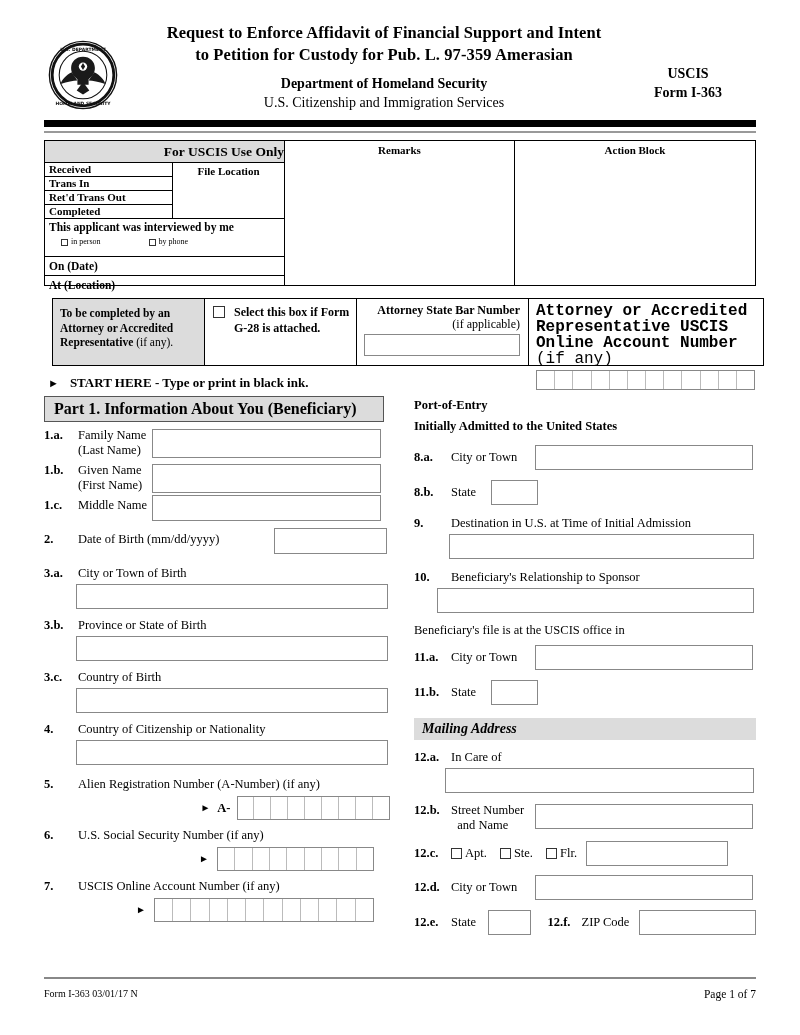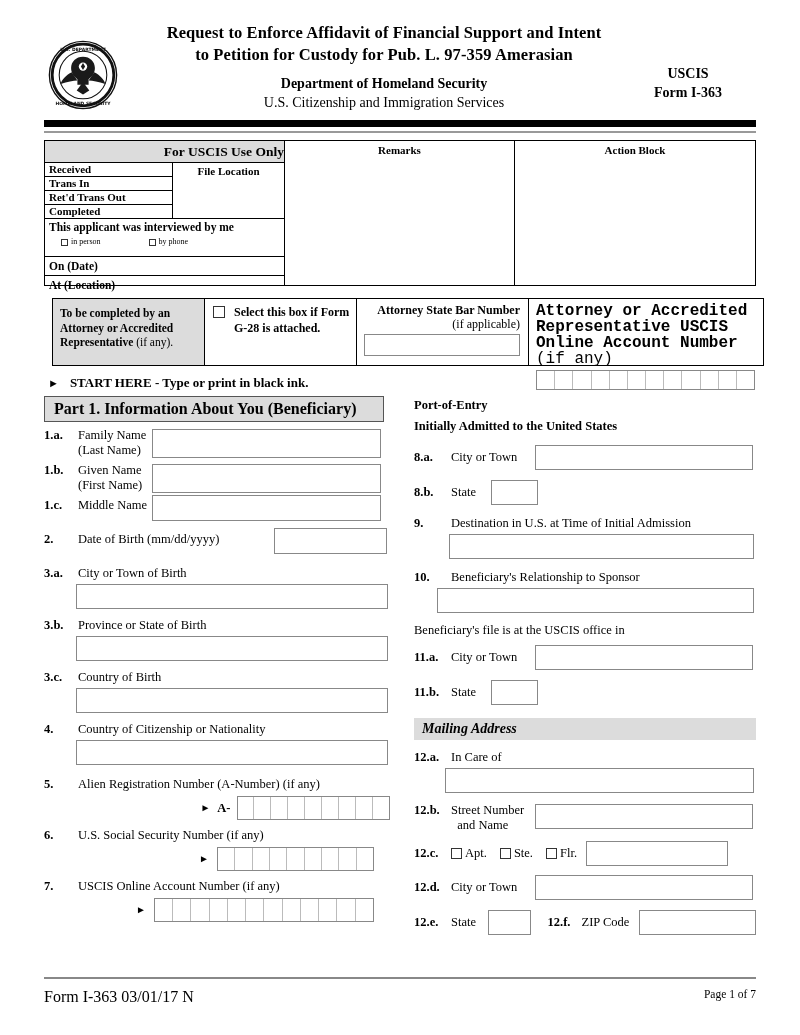--- a/index.html
+++ b/index.html
@@ -95,21 +95,21 @@
   .ibox { border: 1.4px solid #888; background: #fff; }
 
   .sechead { font-weight: bold; font-size: 12.5px; }
   .greybar { background: #dcdcdc; height: 22px; line-height: 22px; padding-left: 8px;
              font-weight: bold; font-style: italic; font-size: 14px; }
 
   .arrow { font-size: 10px; line-height: 10px; }
 
   
   .foot-rule { position: absolute; left: 44px; top: 977px; width: 712px; height: 2px; background: #888; }
-  .foot-l { position: absolute; left: 44px; top: 988px; font-size: 16px; }
+  .foot-l { position: absolute; left: 44px; top: 988px; font-size: 10px; }
   .foot-r { position: absolute; right: 44px; top: 988px; font-size: 11.5px; }
 </style>
 </head>
 <body>
 
 <div class="page">
 
   <div class="header">
     <div class="seal">
       <svg viewBox="0 0 100 100" width="70" height="70">

